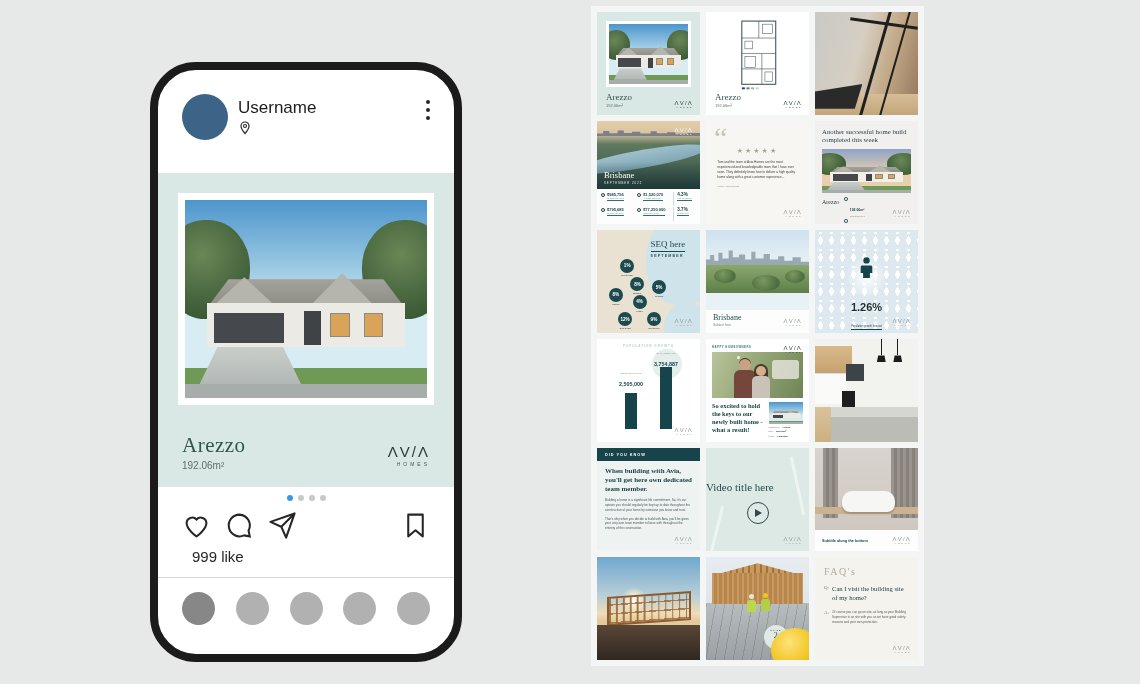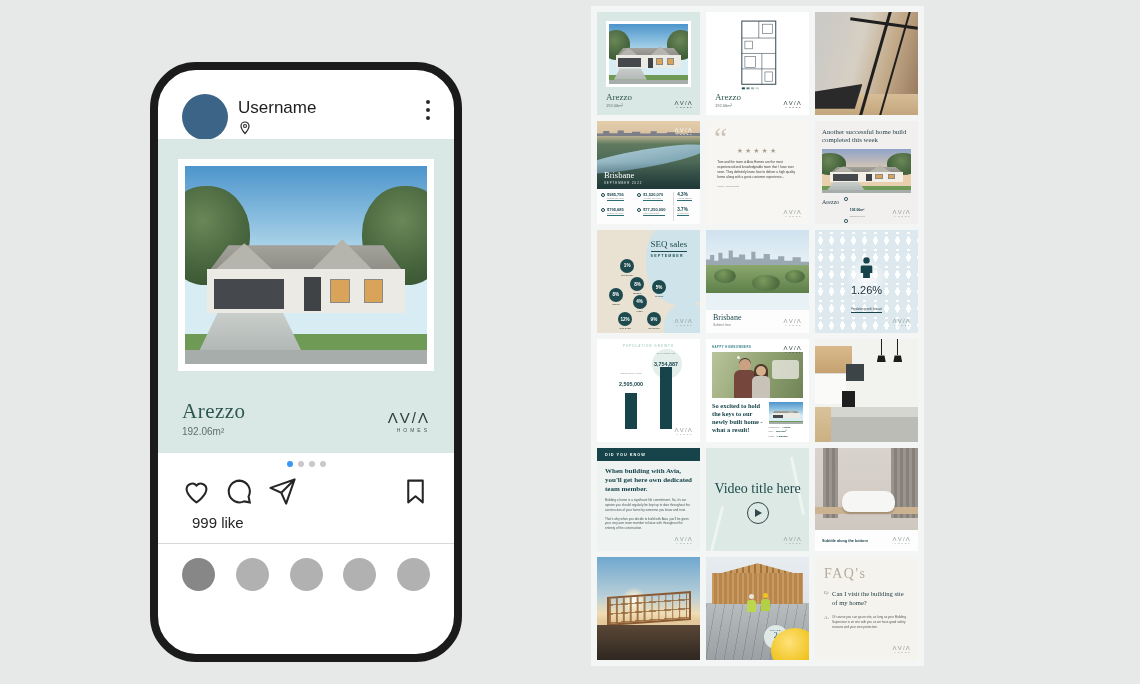--- a/index.html
+++ b/index.html
@@ -2,21 +2,21 @@
 <html><head>
 <meta charset="utf-8">
 <style>
   *{margin:0;padding:0;box-sizing:border-box}
   html,body{width:1140px;height:684px}
   body{background:#e7e9e9;font-family:"Liberation Sans",sans-serif;position:relative;overflow:hidden;color:#222}
   .serif{font-family:"Liberation Serif",serif}
 
   
   #phone{position:absolute;left:150px;top:62px;width:312px;height:600px;background:#fff;border:8px solid #1b1b1b;border-radius:46px;overflow:hidden}
-  .ph-header{height:69px;position:relative}
+  .ph-header{height:103px;position:relative}
   .avatar{position:absolute;left:24px;top:24px;width:46px;height:46px;border-radius:50%;background:#3c6486}
   .uname{position:absolute;left:80px;top:28px;font-size:17px;color:#1d1d1f}
   .pin{position:absolute;left:81px;top:51px;width:12px;height:14px}
   .kebab{position:absolute;right:24px;top:30px;display:flex;flex-direction:column;gap:4px}
   .kebab i{width:4px;height:4px;border-radius:50%;background:#2a2a2a}
 
   .post-bg{height:314px;background:#d9e8e4;position:relative}
   .frame{position:absolute;left:20px;right:20px;top:20px;height:212px;background:#fff;padding:7px}
   .photo{position:relative;width:100%;height:100%;overflow:hidden;background:linear-gradient(180deg,#4d95cc 0%,#a8d2e8 40%,#d8ecf4 58%,#d8ecf4 100%)}
   .tree{position:absolute;width:36%;height:50%;top:10%;border-radius:48%;background:radial-gradient(circle at 45% 35%,#6a8757,#42603a 65%,#35512f)}
@@ -136,21 +136,21 @@
   .t8 .green{position:absolute;left:0;right:0;top:44%;height:34%;background:linear-gradient(#8aa86d,#5e7f4a)}
   .t8 .blob{position:absolute;border-radius:50%;background:radial-gradient(circle at 40% 35%,#7a9a5e,#4f6e41 70%)}
   .t8 .band{position:absolute;left:0;right:0;bottom:0;height:22%;background:#fdfdfd;padding:3px 7px}
   .t8 .bt{font-family:"Liberation Serif",serif;font-size:8px;color:#1d4a4e}
   .t8 .bs{font-size:3.2px;color:#7b8784;margin-top:1px}
 
   
   .t9{background-color:#dde9ef;background-image:radial-gradient(circle 1.3px at 5.5px 3px,rgba(255,255,255,.95) 99%,transparent),radial-gradient(ellipse 2.2px 4.4px at 5.5px 10.5px,rgba(255,255,255,.95) 99%,transparent);background-size:11px 17px}
   .t9 .halo{position:absolute;inset:0;background:radial-gradient(circle 28px at 50% 46%,rgba(255,255,255,.9),rgba(255,255,255,0) 72%)}
   .t9 .mid{position:absolute;left:0;right:0;top:26%;text-align:center}
-  .t9 .pv{font-size:11px;font-weight:normal;color:#1d2e33;margin-top:2px}
+  .t9 .pv{font-size:11px;font-weight:bold;color:#1d2e33;margin-top:19px}
   .t9 .pl{font-size:2.6px;color:#31444a;border-bottom:1px solid #17444a;display:inline-block;padding-bottom:1px}
 
   
   .t10 .ct{position:absolute;top:5px;left:0;right:0;text-align:center;font-size:3px;letter-spacing:1px;color:#b3d2c9;font-weight:bold}
   .bar{position:absolute;bottom:13px;width:12px;background:#17444a}
   .t10 .b1{left:28px;height:36px}
   .t10 .b2{left:63px;height:62px}
   .bval{position:absolute;width:40px;text-align:center;font-size:5.4px;font-weight:bold;color:#17444a}
   .blab{position:absolute;width:40px;text-align:center;font-size:2.4px;color:#8a9a96;line-height:1.2}
   .t10 .circle{position:absolute;left:55px;top:10px;width:30px;height:30px;border-radius:50%;background:#e4efec}
@@ -190,21 +190,21 @@
   
   .t13{background:#eef3f2}
   .t13 .hd{height:13px;background:#17444a;color:#fff;font-size:3.8px;letter-spacing:1px;font-weight:bold;display:flex;align-items:center;padding-left:8px}
   .t13 .bd{padding:6px 8px}
   .t13 .hg{font-family:"Liberation Serif",serif;font-weight:bold;font-size:7px;color:#17444a;line-height:1.3}
   .t13 p{font-size:3.1px;color:#4a5a58;line-height:1.55;margin-top:4px}
 
   
   .t14{background:#dce9e5}
   .t14 .stroke{position:absolute;background:rgba(255,255,255,.5);width:3px;height:60px;border-radius:2px}
-  .t14 .vt{position:absolute;left:0;right:0;top:32%;text-align:center;font-family:"Liberation Serif",serif;font-size:14px;color:#1f4a4a}
+  .t14 .vt{position:absolute;left:0;right:0;top:32%;font-family:"Liberation Serif",serif;font-size:11px;color:#1f4a4a}
   .t14 .play{position:absolute;left:50%;top:52%;transform:translateX(-50%);width:22px;height:22px;border:1.4px solid #33484a;border-radius:50%;display:flex;align-items:center;justify-content:center}
   .t14 .tri{width:0;height:0;border-left:7px solid #33484a;border-top:4.5px solid transparent;border-bottom:4.5px solid transparent;margin-left:2px}
 
   
   .t15 .ph{position:absolute;inset:0;height:80%;background:linear-gradient(#d8d3cd,#cfc8c0)}
   .t15 .curt{position:absolute;top:0;height:85%;background:repeating-linear-gradient(90deg,#9b948e 0 3px,#87817b 3px 6px)}
   .t15 .c1{left:8%;width:14%}
   .t15 .c2{right:0;width:26%}
   .t15 .tub{position:absolute;left:26%;width:52%;bottom:22%;height:26%;background:#f6f6f4;border-radius:10px 10px 8px 8px;box-shadow:0 2px 2px rgba(0,0,0,.2)}
   .t15 .towel{position:absolute;left:30%;bottom:34%;width:16%;height:12%;background:#b8bdb4}
@@ -228,21 +228,21 @@
   .t17 .wk.w2{left:53%;top:41%;background:#b3cf45}
   .t17 .hd1{position:absolute;left:42%;top:36%;width:5px;height:5px;border-radius:50%;background:#e8e4da}
   .t17 .hd2{position:absolute;left:55%;top:35%;width:5px;height:5px;border-radius:50%;background:#f0c420}
   .t17 .helmet{position:absolute;right:-10px;bottom:-12px;width:48px;height:44px;border-radius:50%;background:radial-gradient(circle at 38% 32%,#ffe27a,#f0c420 55%,#cf9d0e)}
   .t17 .badge{position:absolute;left:56%;top:66%;width:24px;height:24px;border-radius:50%;background:#dfe9e6;text-align:center;padding-top:4px}
   .t17 .bg1{font-size:2.4px;letter-spacing:.6px;color:#2a4a4e}
   .t17 .bg2{font-family:"Liberation Serif",serif;font-size:8px;color:#1d4a4e;line-height:1}
 
   
   .t18{background:#f5f3ee;padding:9px}
-  .t18 .hdr{font-family:"Liberation Serif",serif;font-size:14px;letter-spacing:1.5px;color:#b4ac9c}
+  .t18 .hdr{font-family:"Liberation Serif",serif;font-size:10px;letter-spacing:1.5px;color:#b4ac9c}
   .t18 .row{display:flex;gap:3px;margin-top:8px}
   .t18 .pre{font-family:"Liberation Serif",serif;font-size:5px;color:#8b857a}
   .t18 .qq{font-family:"Liberation Serif",serif;font-size:6.6px;color:#233f47;line-height:1.3}
   .t18 .aa{font-size:3.1px;color:#5a5a55;line-height:1.65;width:88%}
 </style>
 </head>
 <body>
 
 <div id="phone">
   <div class="ph-header">
@@ -486,21 +486,21 @@
     <div class="tlogo muted">
         <div class="l1">ΛV/Λ</div>
         <div class="l2">HOMES</div>
       </div>
   </div>
 
   <div class="tile t7">
     <div class="water"></div>
     <div class="water2"></div>
     <div class="head">
-      <div class="ht serif">SEQ sales</div>
+      <div class="ht serif">SEQ here</div>
       <div class="hs">SEPTEMBER</div>
     </div>
     <div class="circ" style="left:22%;top:28%">
         <div class="c">1%</div>
         <div class="cl">Moreton Bay</div>
       </div>
     <div class="circ" style="left:32%;top:46%">
         <div class="c">8%</div>
         <div class="cl">Brisbane</div>
       </div>

